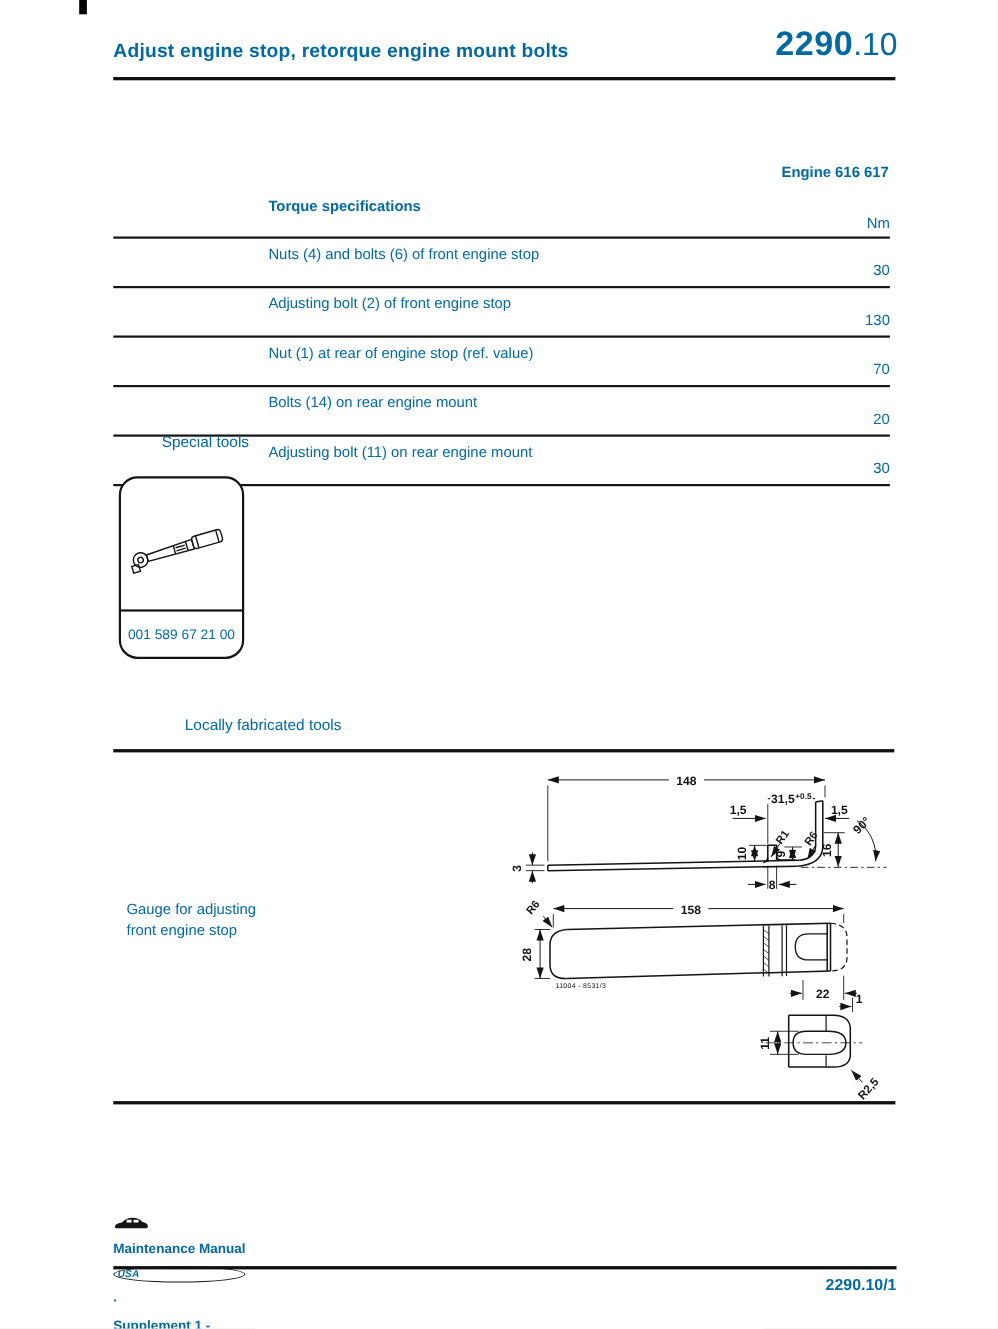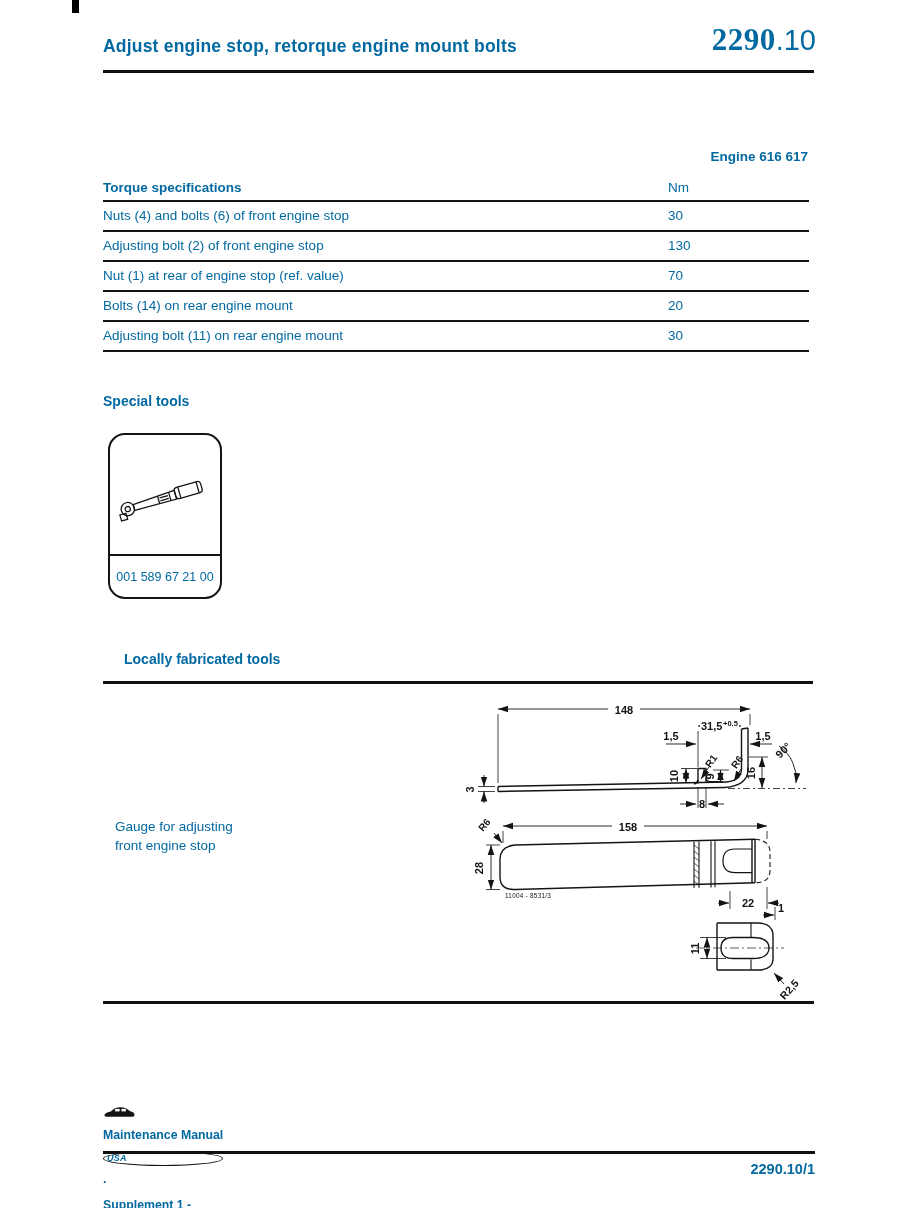--- a/index.html
+++ b/index.html
@@ -8,34 +8,34 @@
     background:#ffffff; color:#0369a1;
     font-family:"Liberation Sans", sans-serif;
     overflow:hidden;
   }
   .abs { position:absolute; }
   .rule { position:absolute; background:#101010; }
 
   
   .doc-title { left:103px; top:36px; font-size:17.5px; font-weight:bold; letter-spacing:.2px; }
   .sec-num { right:91px; top:22px; font-size:31px; line-height:36px; white-space:nowrap; }
-  .sec-num .b { font-weight:bold; letter-spacing:.5px;font-family:Liberation Serif, serif; }
+  .sec-num .b { font-weight:bold; letter-spacing:.5px; }
   .sec-num .l { font-weight:normal; font-size:29px;text-align:right; }
   .engine-label { right:99px; top:117px; font-size:13.5px; font-weight:bold;margin-top:32px; }
 
   
   .spec-table { left:103px; top:180px; width:706px; font-size:13.5px; }
-  .spec-row { display:flex; align-items:flex-end; border-bottom:2.2px solid #141414; padding:6px 0 7px; }
+  .spec-row { display:flex; align-items:flex-end; border-bottom:2.2px solid #141414; padding:6px 0 7px;flex-direction:column; }
   .spec-row.head { padding:0 0 5px; border-bottom-width:2.4px; }
   .spec-desc { width:565px; }
   .spec-val { flex:1; }
   .spec-row.head .spec-desc { font-weight:bold; }
 
   
-  .sub-heading { font-size:14px; font-weight:bold; }
+  .sub-heading { font-size:14px; font-weight:normal;margin-left:44px; }
   .tools-wrap { left:108px; top:433px; display:flex; gap:37px; }
   .tool-box { width:110px; height:162px; border:2px solid #141414; border-radius:17px; display:flex; flex-direction:column; background:#fff; }
   .tool-img { height:119px; border-bottom:2px solid #141414; display:flex; align-items:center; justify-content:center; }
   .tool-num { flex:1; display:flex; align-items:center; justify-content:center; font-size:12.5px; white-space:nowrap; }
 
   
   .caption { left:115px; top:817px; font-size:13.5px; line-height:19px; }
 
   
   .footer-row { left:103px; top:1157px; width:712px; height:24px; display:flex; align-items:center; justify-content:space-between; }

